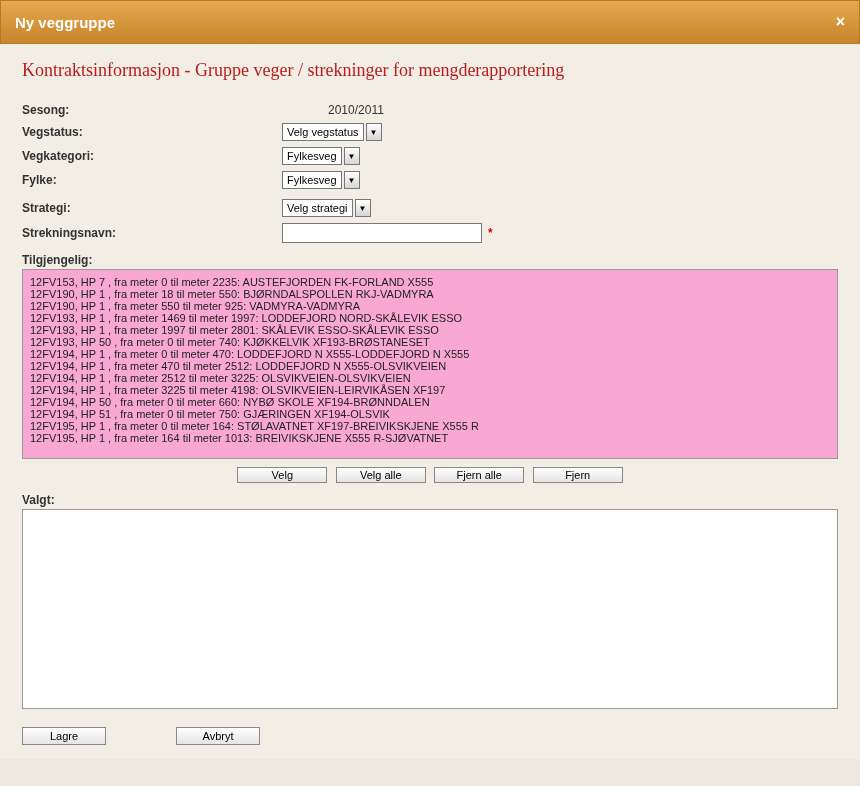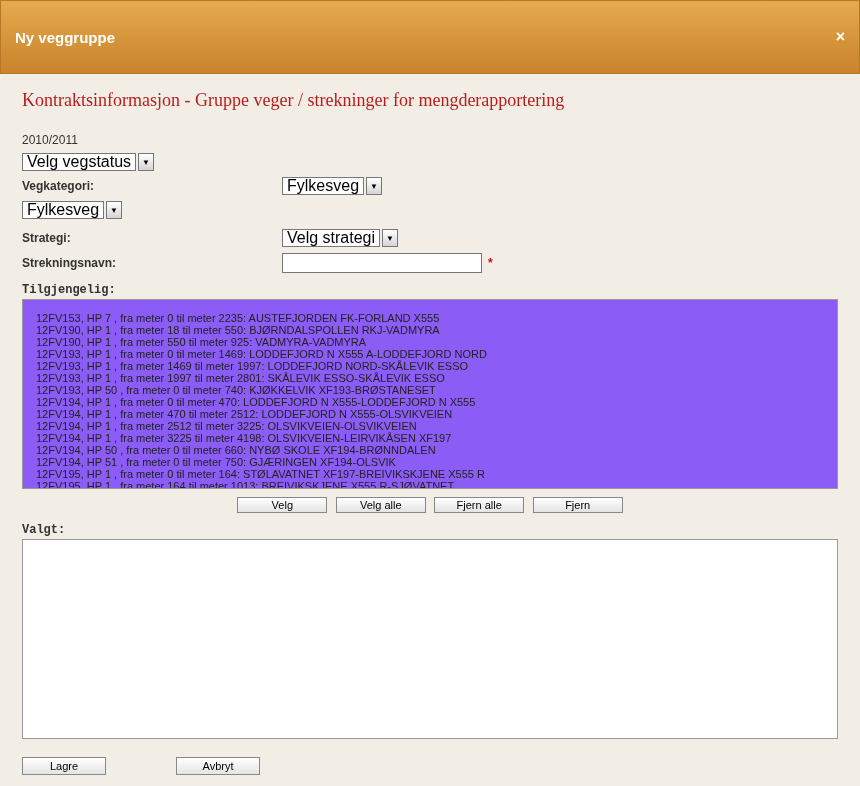--- a/index.html
+++ b/index.html
@@ -16,21 +16,21 @@
   }
   .dialog {
     width: 100%;
     height: 100%;
   }
   .titlebar {
     background: linear-gradient(to bottom, #e6a94e 0%, #c8842a 100%);
     color: #fff;
     font-weight: bold;
     font-size: 15px;
-    padding: 27px 14px;
+    padding: 12px 14px;
     display: flex;
     justify-content: space-between;
     align-items: center;
     border: 1px solid #b77824;
   }
   .close-icon {
     cursor: pointer;
     font-size: 16px;
     font-weight: bold;
   }
@@ -54,29 +54,30 @@
   .form-row.spaced {
     margin-top: 10px;
   }
   .form-label {
     width: 260px;
     font-weight: bold;
     color: #333;
   }
   .form-value {
     color: #333;
+    margin-left: 46px;
   }
   .select-wrap {
     display: inline-flex;
     align-items: center;
   }
   .fake-select {
     border: 1px solid #777;
     background: #fff;
-    font-size: 16px;
+    font-size: 11px;
     padding: 1px 4px;
     height: 18px;
     display: inline-flex;
     align-items: center;
   }
   .select-btn {
     border: 1px solid #777;
     background: linear-gradient(to bottom, #fff, #d5d5d5);
     width: 16px;
     height: 18px;
@@ -99,30 +100,29 @@
     color: #d00;
     margin-left: 6px;
     font-weight: bold;
   }
   .section-label {
     font-size: 12px;
     font-weight: bold;
     color: #333;
     margin-top: 10px;
     margin-bottom: 2px;
-    font-family: Liberation Mono, monospace;
   }
   .listbox {
     width: 100%;
     height: 190px;
     border: 1px solid #999;
-    background: #8b5cf6;
+    background: #f9a8d4;
     overflow-y: scroll;
     font-size: 11px;
-    padding: 12px;
+    padding: 6px;
   }
   .listbox-row {
     white-space: nowrap;
     padding: 0 1px;
     cursor: pointer;
     color: #222;
   }
   .btn-row {
     text-align: center;
     margin-top: 6px;
@@ -165,39 +165,42 @@
   <div class="titlebar">
     <span>Ny veggruppe</span>
     <span class="close-icon">×</span>
   </div>
 
   <div class="content">
 
     <h1 class="page-title">Kontraktsinformasjon - Gruppe veger / strekninger for mengderapportering</h1>
 
     <div class="form-row">
+      <span class="form-label">Sesong:</span>
       <span class="form-value">2010/2011</span>
     </div>
 
     <div class="form-row">
+      <span class="form-label">Vegstatus:</span>
       <span class="select-wrap">
         <span class="fake-select">Velg vegstatus</span>
         <span class="select-btn">▼</span>
       </span>
     </div>
 
     <div class="form-row">
       <span class="form-label">Vegkategori:</span>
       <span class="select-wrap">
         <span class="fake-select">Fylkesveg</span>
         <span class="select-btn">▼</span>
       </span>
     </div>
 
     <div class="form-row">
+      <span class="form-label">Fylke:</span>
       <span class="select-wrap">
         <span class="fake-select">Fylkesveg</span>
         <span class="select-btn">▼</span>
       </span>
     </div>
 
     <div class="form-row spaced">
       <span class="form-label">Strategi:</span>
       <span class="select-wrap">
         <span class="fake-select">Velg strategi</span>
@@ -209,21 +212,20 @@
       <span class="form-label">Strekningsnavn:</span>
       <input type="text" class="text-input" value="" style="">
       <span class="required">*</span>
     </div>
 
     <div class="section-label">Tilgjengelig:</div>
     <div class="listbox" id="available-list">
         <div class="listbox-row">12FV153, HP 7 , fra meter 0 til meter 2235: AUSTEFJORDEN FK-FORLAND X555</div>
         <div class="listbox-row">12FV190, HP 1 , fra meter 18 til meter 550: BJØRNDALSPOLLEN RKJ-VADMYRA</div>
         <div class="listbox-row">12FV190, HP 1 , fra meter 550 til meter 925: VADMYRA-VADMYRA</div>
-        <div class="listbox-row">12FV193, HP 1 , fra meter 0 til meter 1469: LODDEFJORD N X555 A-LODDEFJORD NORD</div>
         <div class="listbox-row">12FV193, HP 1 , fra meter 1469 til meter 1997: LODDEFJORD NORD-SKÅLEVIK ESSO</div>
         <div class="listbox-row">12FV193, HP 1 , fra meter 1997 til meter 2801: SKÅLEVIK ESSO-SKÅLEVIK ESSO</div>
         <div class="listbox-row">12FV193, HP 50 , fra meter 0 til meter 740: KJØKKELVIK XF193-BRØSTANESET</div>
         <div class="listbox-row">12FV194, HP 1 , fra meter 0 til meter 470: LODDEFJORD N X555-LODDEFJORD N X555</div>
         <div class="listbox-row">12FV194, HP 1 , fra meter 470 til meter 2512: LODDEFJORD N X555-OLSVIKVEIEN</div>
         <div class="listbox-row">12FV194, HP 1 , fra meter 2512 til meter 3225: OLSVIKVEIEN-OLSVIKVEIEN</div>
         <div class="listbox-row">12FV194, HP 1 , fra meter 3225 til meter 4198: OLSVIKVEIEN-LEIRVIKÅSEN XF197</div>
         <div class="listbox-row">12FV194, HP 50 , fra meter 0 til meter 660: NYBØ SKOLE XF194-BRØNNDALEN</div>
         <div class="listbox-row">12FV194, HP 51 , fra meter 0 til meter 750: GJÆRINGEN XF194-OLSVIK</div>
         <div class="listbox-row">12FV195, HP 1 , fra meter 0 til meter 164: STØLAVATNET XF197-BREIVIKSKJENE X555 R</div>

